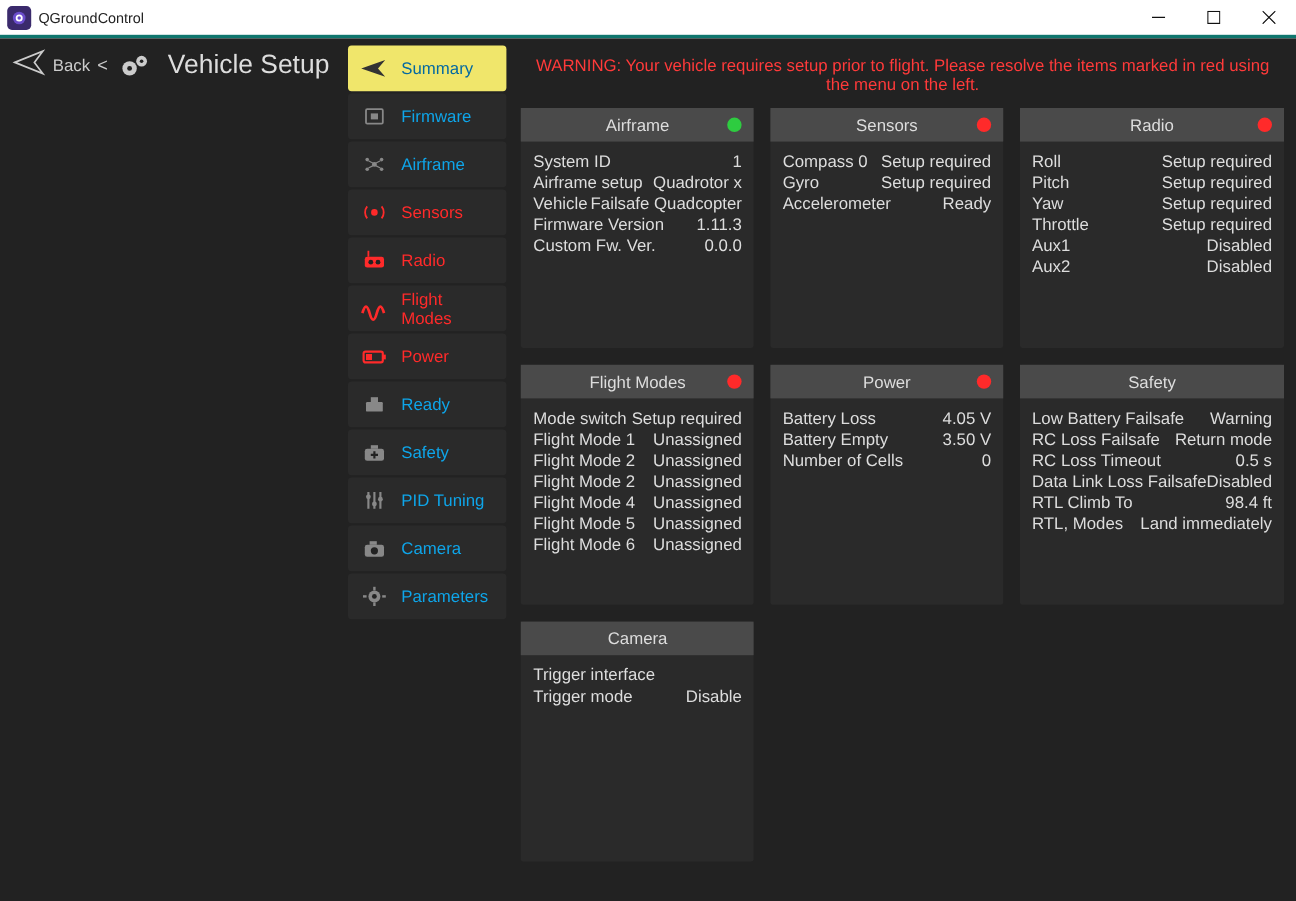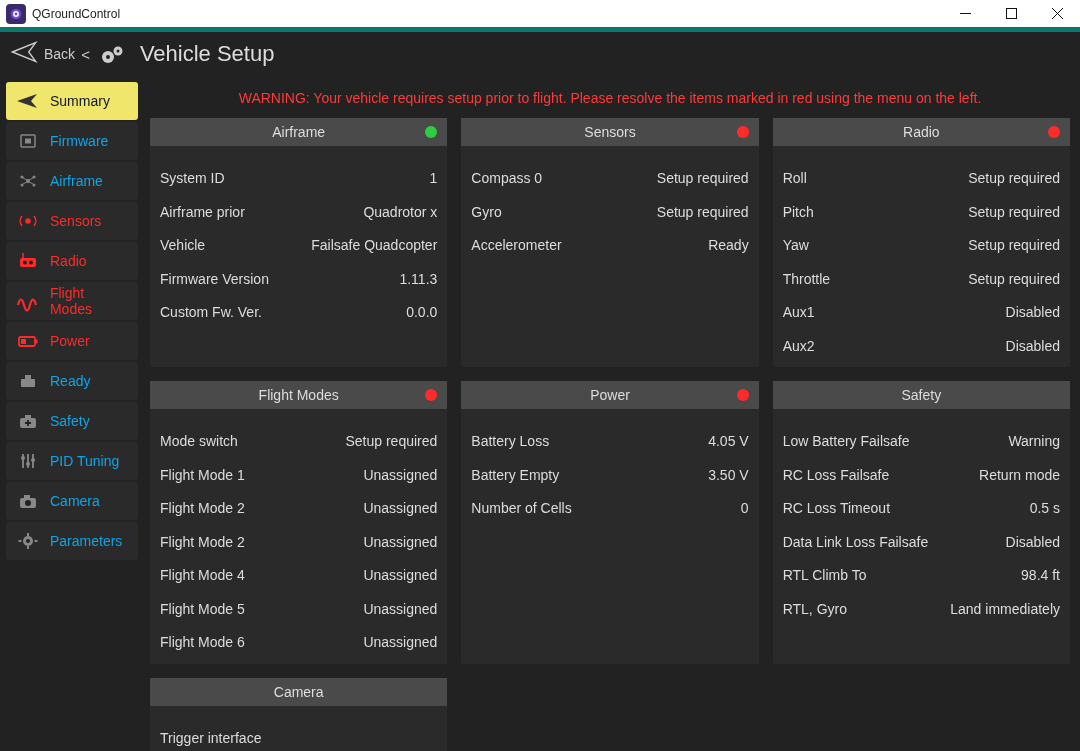--- a/index.html
+++ b/index.html
@@ -1,50 +1,50 @@
 <!DOCTYPE html>
 <html><head>
 <meta charset="utf-8">
 <style>
   * { box-sizing: border-box; margin: 0; padding: 0; font-family: -apple-system, "Segoe UI", Arial, sans-serif; }
   html, body { width: 1080px; height: 751px; background: #fff; overflow: hidden; }
-  .titlebar { height: 32px; background: #fff; display: flex; align-items: center; border-bottom: 5px solid #0f766e; }
+  .titlebar { height: 32px; background: #fff; display: flex; align-items: center; border-bottom: 3px solid #0f766e; }
   .titlebar .app-icon { width: 20px; height: 20px; margin: 0 6px 0 6px; background: #3a2a6c; border-radius: 4px; display:flex; align-items:center; justify-content:center; }
   .titlebar .app-icon svg { width:14px; height:14px; }
   .titlebar .title { font-size: 12px; color: #222; }
   .titlebar .win-controls { margin-left: auto; display:flex; }
   .titlebar .win-btn { width: 46px; height: 32px; display:flex; align-items:center; justify-content:center; }
   .titlebar .win-btn svg { width:11px; height:11px; stroke:#111; stroke-width:1; fill:none; }
-  .app { width: 1080px; height: 719px; background: #222; color: #ddd; display:flex; flex-direction:column; }
+  .app { width: 1080px; height: 719px; background: #222; color: #ddd; display:flex; flex-direction:row; }
   .header { height: 44px; display:flex; align-items:center; padding: 4px 10px; gap: 8px; }
   .back-group { display:flex; align-items:center; gap:6px; }
   .back-group .plane-icon svg { width:28px; height:28px; fill:none; stroke:#ccc; stroke-width:1.2; }
   .back-label { color:#ccc; font-size:14px; }
   .chev { color:#ccc; font-size:15px; }
   .gears { display:flex; align-items:center; color:#ccc; }
   .page-title { font-size: 22px; color:#ddd; margin-left:4px; }
   .body { flex:1; display:flex; min-height:0; }
   .sidebar { width: 144px; padding: 6px; display:flex; flex-direction:column; gap:2px; }
   .side-item { display:flex; align-items:center; gap:8px; height:38px; padding:0 8px; border-radius:3px; background:#2a2a2a; }
   .side-item .side-icon { width:28px; height:24px; display:flex; align-items:center; justify-content:center; }
   .side-item .side-label { font-size:14px; color:#0ea5e9; }
   .side-item.selected { background:#f0e66b; }
-  .side-item.selected .side-label { color:#0f172a; }
+  .side-item.selected .side-label { color:#0369a1; }
   .side-item.warn .side-label { color:#ff2a2a; }
   .main { flex:1; padding: 6px 10px 10px 6px; display:flex; flex-direction:column; min-width:0; }
   .warn-banner { text-align:center; color:#ff3a3a; font-size:14px; padding: 8px 4px 12px; }
   .grid { display:grid; grid-template-columns: repeat(3, 1fr); gap: 14px; }
   .card { background:#2a2a2a; border-radius:2px; display:flex; flex-direction:column; min-height:200px; }
   .card-head { background:#4a4a4a; height:28px; display:flex; align-items:center; position:relative; }
   .card-title { flex:1; text-align:center; color:#ddd; font-size:14px; }
   .dot { position:absolute; right:10px; top:50%; transform:translateY(-50%); width:12px; height:12px; border-radius:50%; }
   .dot.green { background:#2ecc40; }
   .dot.red { background:#ff2a2a; }
   .card-body { padding:8px 10px 12px; flex:1; }
-  .row { display:flex; font-size:14px; color:#ddd; line-height:1.25;margin-top:16px; }
+  .row { display:flex; font-size:14px; color:#ddd; line-height:1.25; }
   .row .k { flex:1; text-align:left; white-space:nowrap; }
   .row .v { text-align:right; white-space:nowrap; }
 </style>
 </head>
 <body>
 
 <div class="titlebar">
   <div class="app-icon">
     <svg viewBox="0 0 24 24">
         <circle cx="12" cy="12" r="9" fill="#6b4dcc"></circle>
@@ -248,21 +248,21 @@
             <div class="card-head">
               <span class="card-title">Airframe</span>
               <span class="dot green"></span>
             </div>
             <div class="card-body">
               <div class="row">
                 <span class="k">System ID</span>
                 <span class="v">1</span>
               </div>
               <div class="row">
-                <span class="k">Airframe prior</span>
+                <span class="k">Airframe setup</span>
                 <span class="v">Quadrotor x</span>
               </div>
               <div class="row">
                 <span class="k">Vehicle</span>
                 <span class="v">Failsafe Quadcopter</span>
               </div>
               <div class="row">
                 <span class="k">Firmware Version</span>
                 <span class="v">1.11.3</span>
               </div>
@@ -399,21 +399,21 @@
               </div>
               <div class="row">
                 <span class="k">Data Link Loss Failsafe</span>
                 <span class="v">Disabled</span>
               </div>
               <div class="row">
                 <span class="k">RTL Climb To</span>
                 <span class="v">98.4 ft</span>
               </div>
               <div class="row">
-                <span class="k">RTL, Gyro</span>
+                <span class="k">RTL, Modes</span>
                 <span class="v">Land immediately</span>
               </div>
             </div>
           </div>
           <div class="card">
             <div class="card-head">
               <span class="card-title">Camera</span>
             </div>
             <div class="card-body">
               <div class="row">

